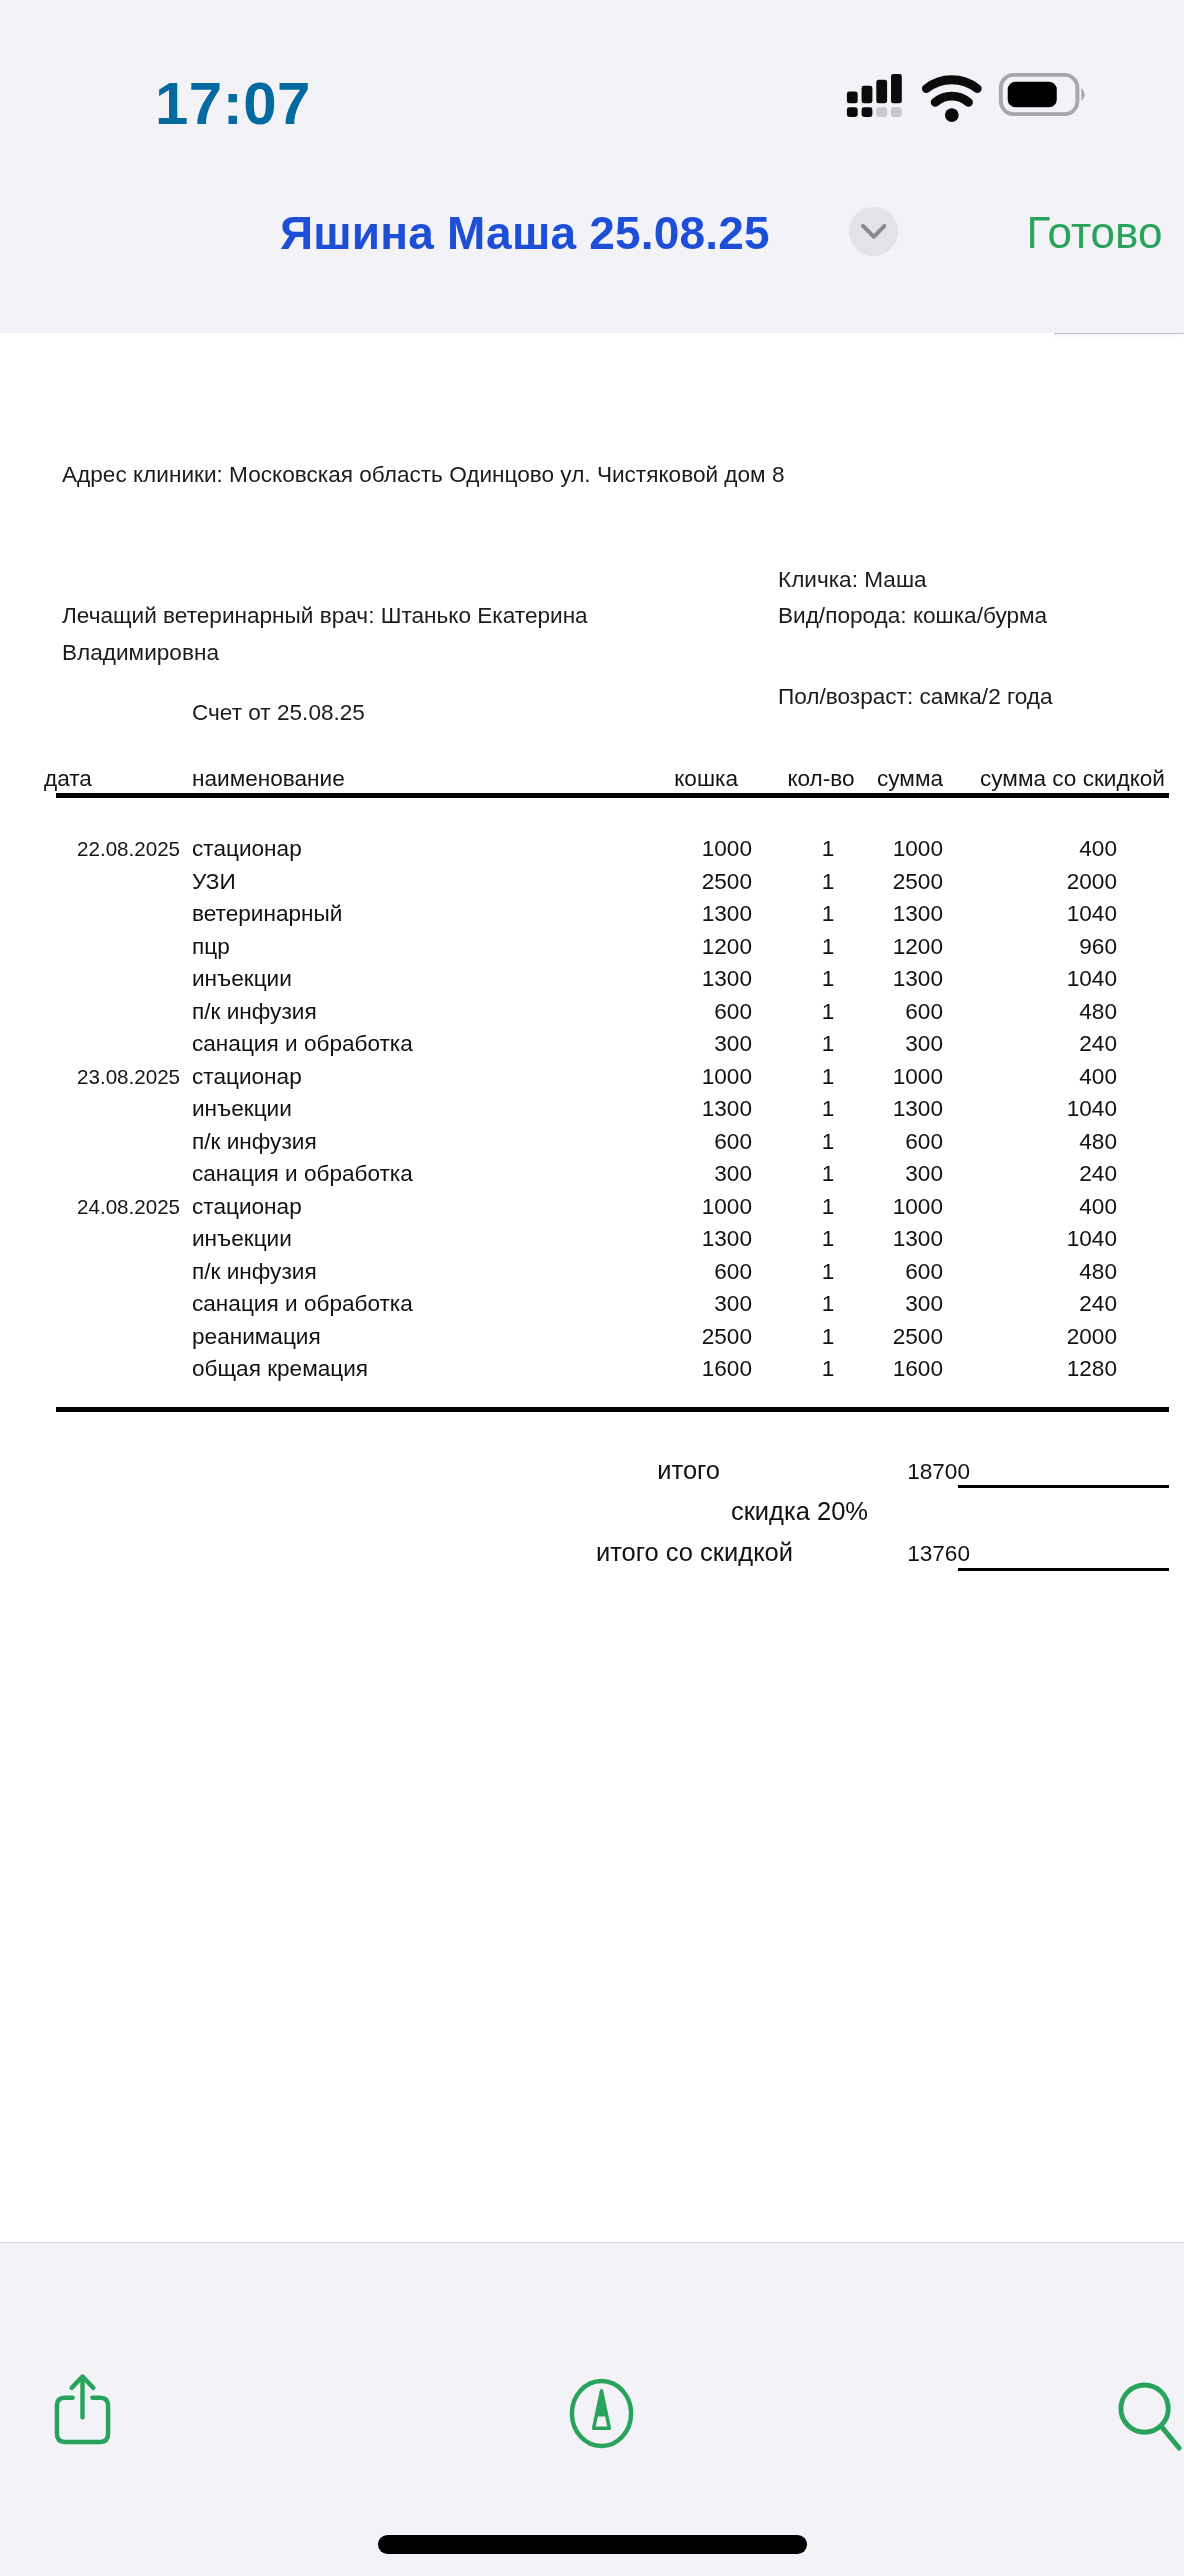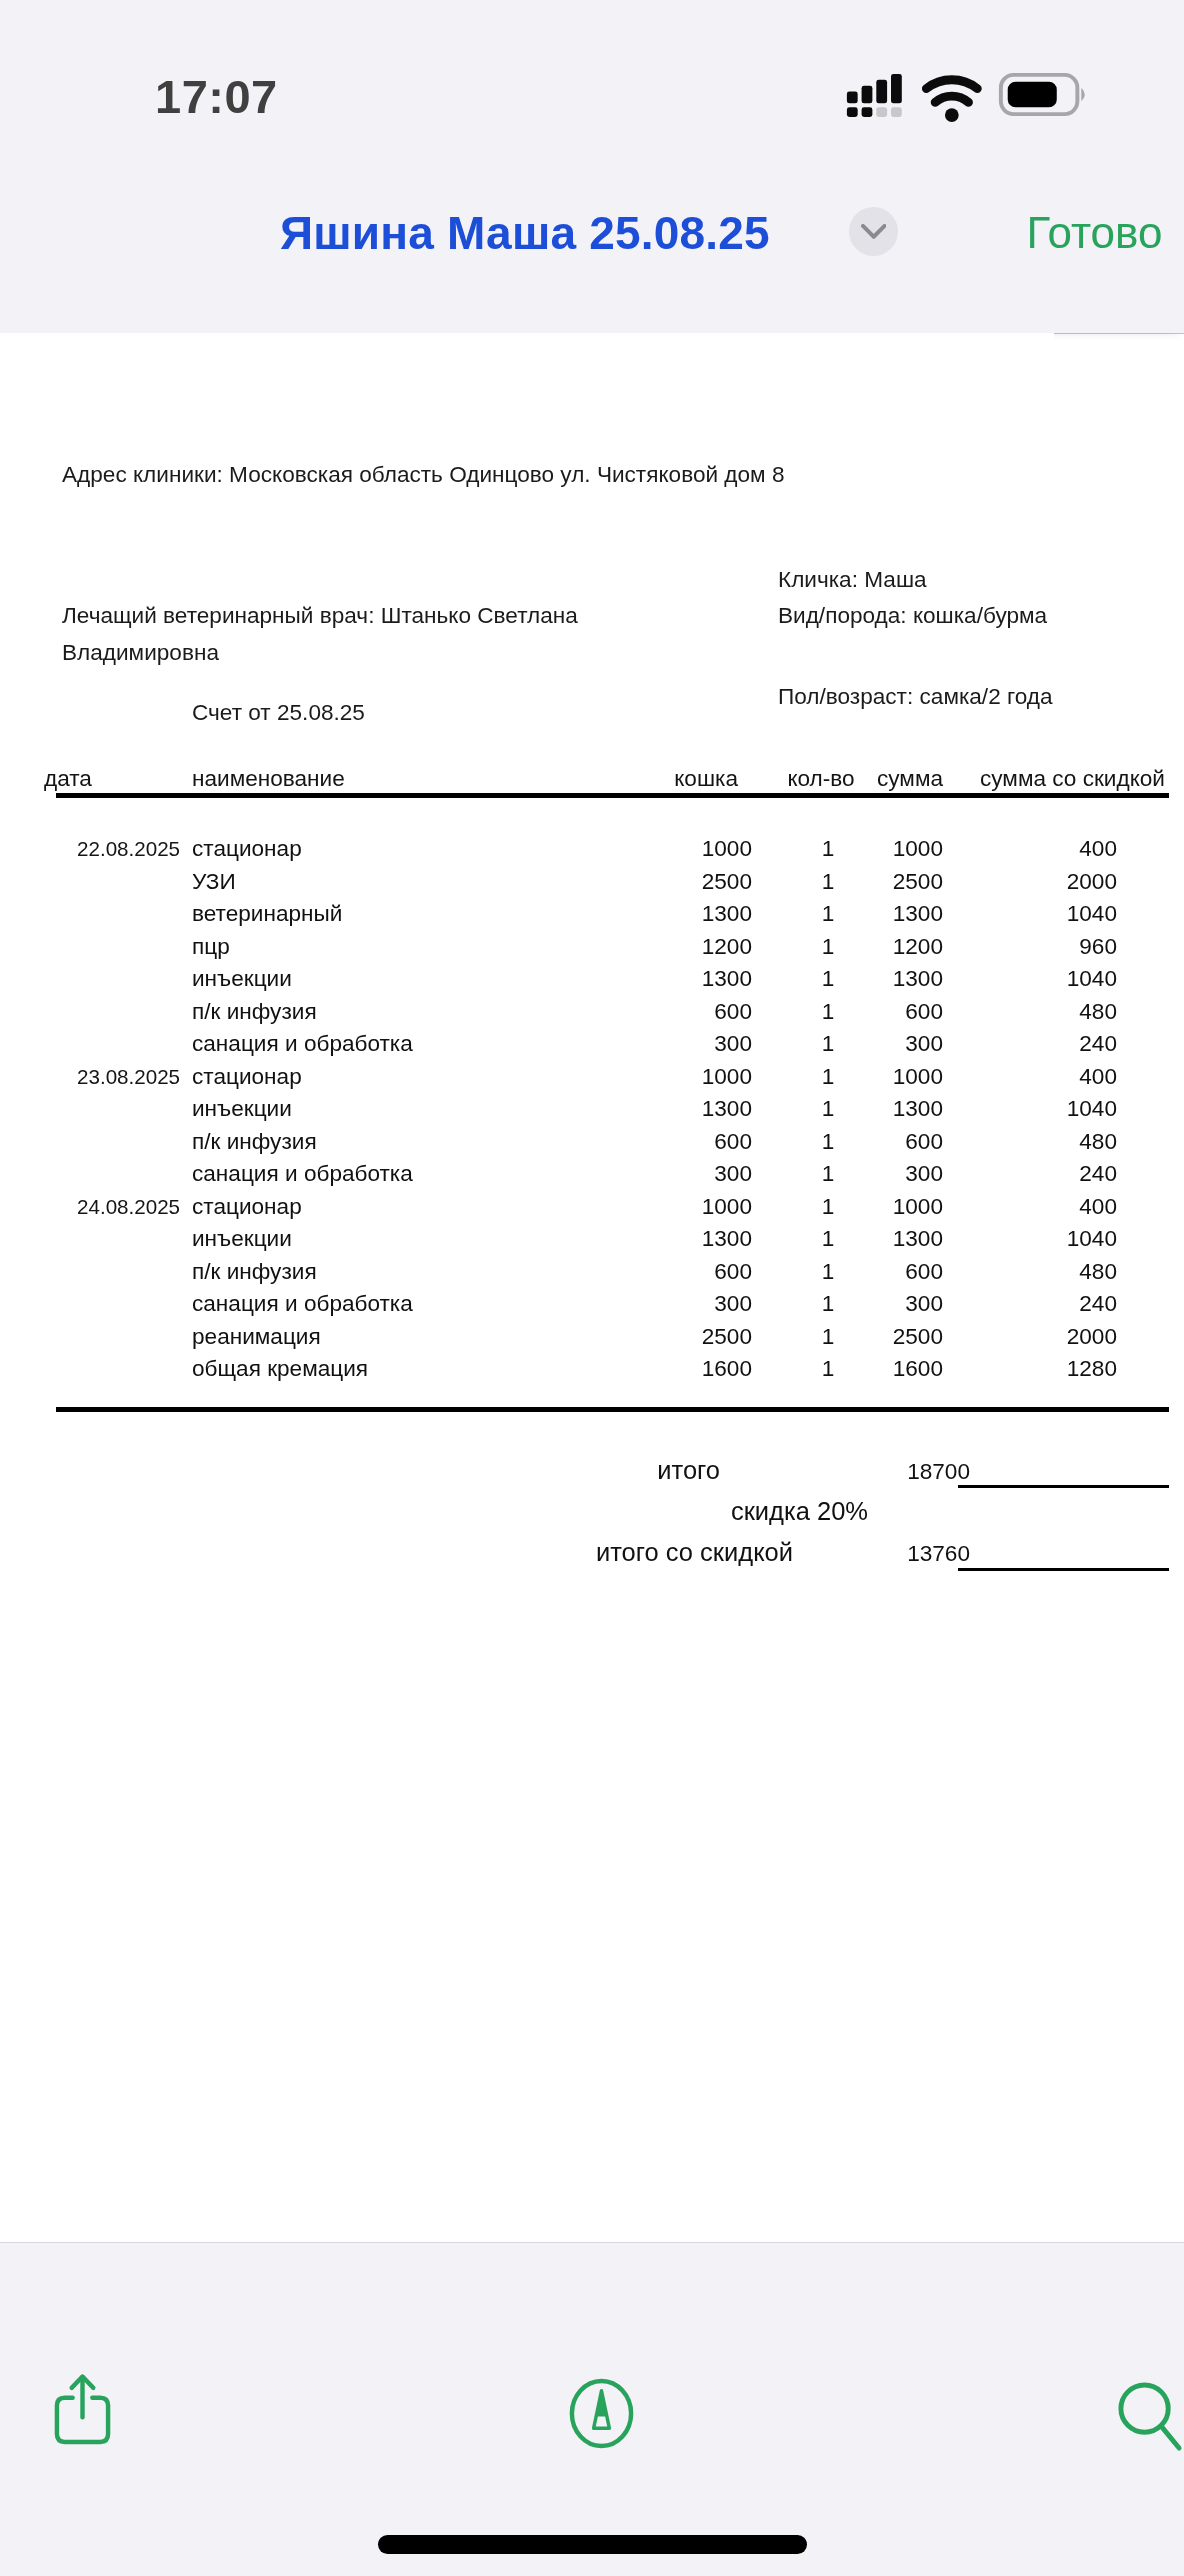--- a/index.html
+++ b/index.html
@@ -9,21 +9,21 @@
     -webkit-font-smoothing:antialiased;
   }
   
   .chrome-top{
     position:absolute;left:0;top:0;width:1185px;height:333px;
     background:#f2f2f7;
     box-shadow:0 1px 0 rgba(0,0,0,0.22), 0 5.9px 9.8px -5.9px rgba(0,0,0,0.10);
   }
   .status-time{
     position:absolute;left:155px;top:69px;
-    font-size:47px;font-weight:700;color:#404040;letter-spacing:0.5px;
+    font-size:60px;font-weight:700;color:#0369a1;letter-spacing:0.5px;
   }
   .status-icons{position:absolute;left:841px;top:63px;width:255px;height:63px;}
   .nav-title{
     position:absolute;left:280px;top:206px;
     font-size:46px;font-weight:700;color:#1d4ed8;letter-spacing:0.2px;white-space:nowrap;
   }
   .nav-chevron-btn{
     position:absolute;left:849px;top:207px;width:49px;height:49px;border-radius:24.6px;
     background:#e3e2e9;display:flex;align-items:center;justify-content:center;
   }
@@ -128,21 +128,21 @@
       <svg width="25.5" height="15.7" viewBox="0 0 26 16">
         <path d="M2 2 L13 13 L24 2" fill="none" stroke="#89898e" stroke-width="4" stroke-linecap="round" stroke-linejoin="round"></path>
       </svg>
     </div>
 
     <div class="nav-done">Готово</div>
   </div>
 
   <div class="doc">
     <div class="abs t23 addr">Адрес клиники: Московская область Одинцово ул. Чистяковой дом 8</div>
-    <div class="abs t23 vet1">Лечащий ветеринарный врач: Штанько Светлана</div>
+    <div class="abs t23 vet1">Лечащий ветеринарный врач: Штанько Екатерина</div>
     <div class="abs t23 vet2">Владимировна</div>
     <div class="abs t23 petname">Кличка: Маша</div>
     <div class="abs t23 petbreed">Вид/порода: кошка/бурма</div>
     <div class="abs t23 petsex">Пол/возраст: самка/2 года</div>
     <div class="abs t23 invtitle">Счет от 25.08.25</div>
 
     <div class="th th-date">дата</div>
     <div class="th th-name">наименование</div>
     <div class="th th-price">кошка</div>
     <div class="th th-qty">кол-во</div>

